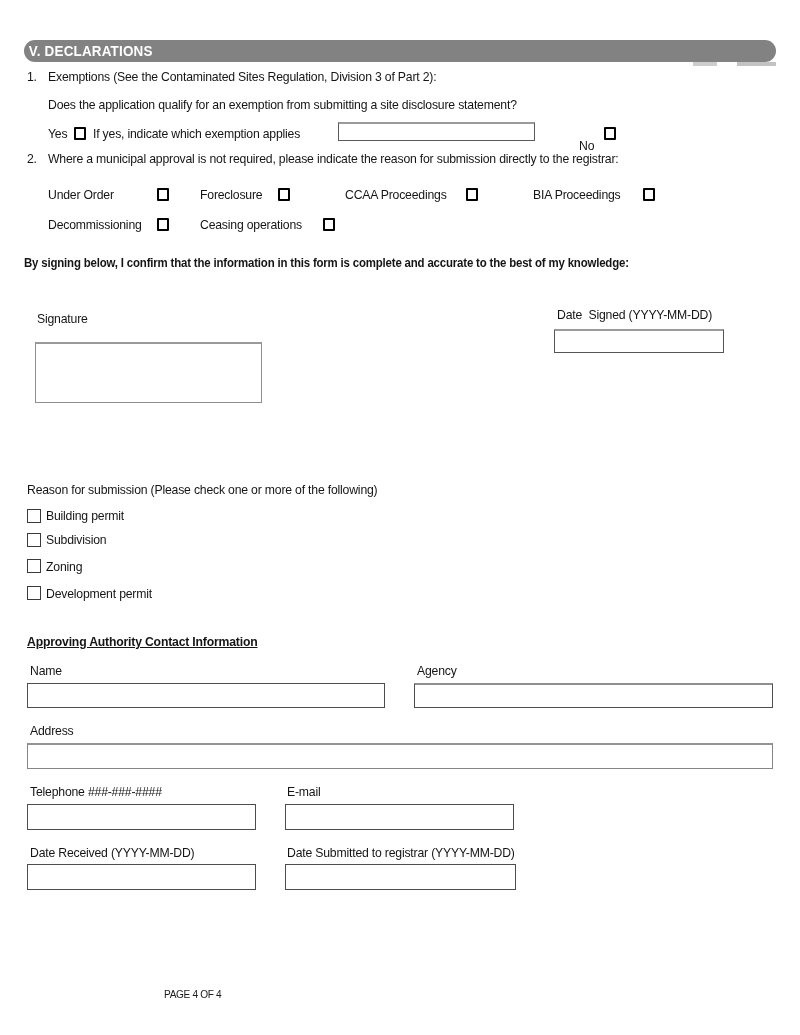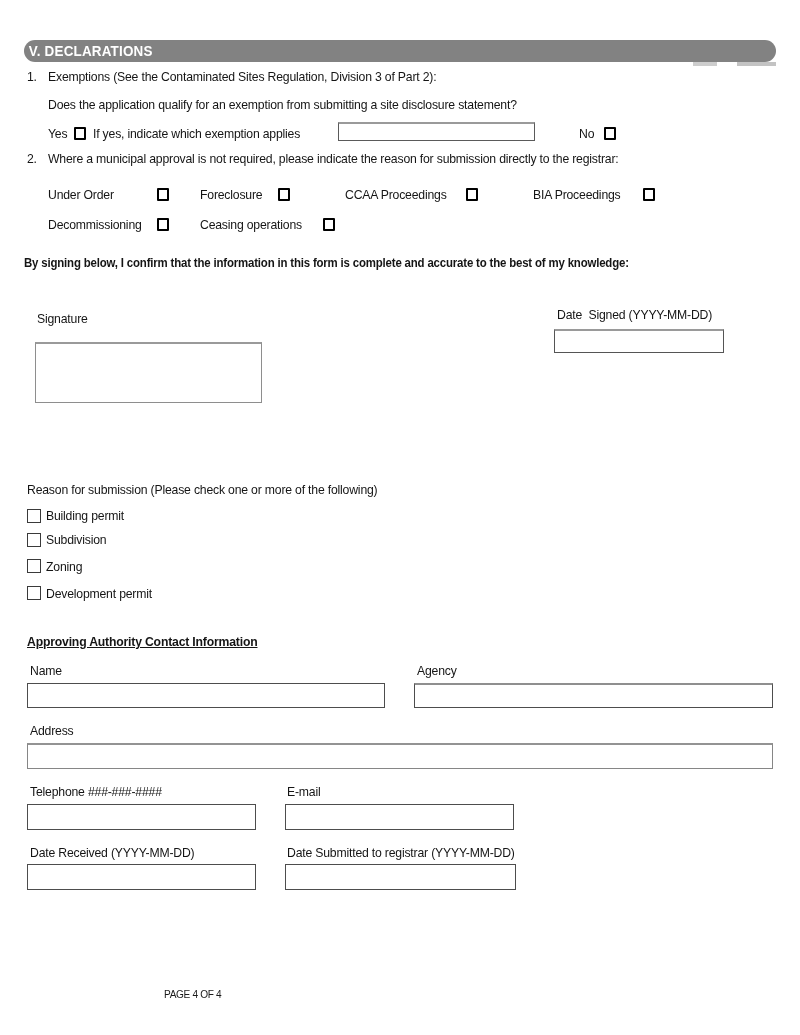--- a/index.html
+++ b/index.html
@@ -68,21 +68,21 @@
   <div class="hdr-artifact a2"></div>
 
   <span class="t" style="left:27px;top:69px">1.</span>
   <span class="t" style="left:48px;top:69px">Exemptions (See the Contaminated Sites Regulation, Division 3 of Part 2):</span>
   <span class="t" style="left:48px;top:97px">Does the application qualify for an exemption from submitting a site disclosure statement?</span>
 
   <span class="t" style="left:48px;top:126px">Yes</span>
   <span class="cb-sm" style="left:74px;top:127px"></span>
   <span class="t" style="left:93px;top:126px">If yes, indicate which exemption applies</span>
   <input class="field f-exemption" value="" style="">
-  <span class="t" style="left:579px;top:126px">No</span>
+  <span class="t" style="left:579px;top:138px">No</span>
   <span class="cb-sm" style="left:604px;top:127px"></span>
 
   <span class="t" style="left:27px;top:151px">2.</span>
   <span class="t" style="left:48px;top:151px">Where a municipal approval is not required, please indicate the reason for submission directly to the registrar:</span>
 
   <span class="t" style="left:48px;top:187px">Under Order</span>
   <span class="cb-sm" style="left:157px;top:188px"></span>
   <span class="t" style="left:200px;top:187px">Foreclosure</span>
   <span class="cb-sm" style="left:278px;top:188px"></span>
   <span class="t" style="left:345px;top:187px">CCAA Proceedings</span>

